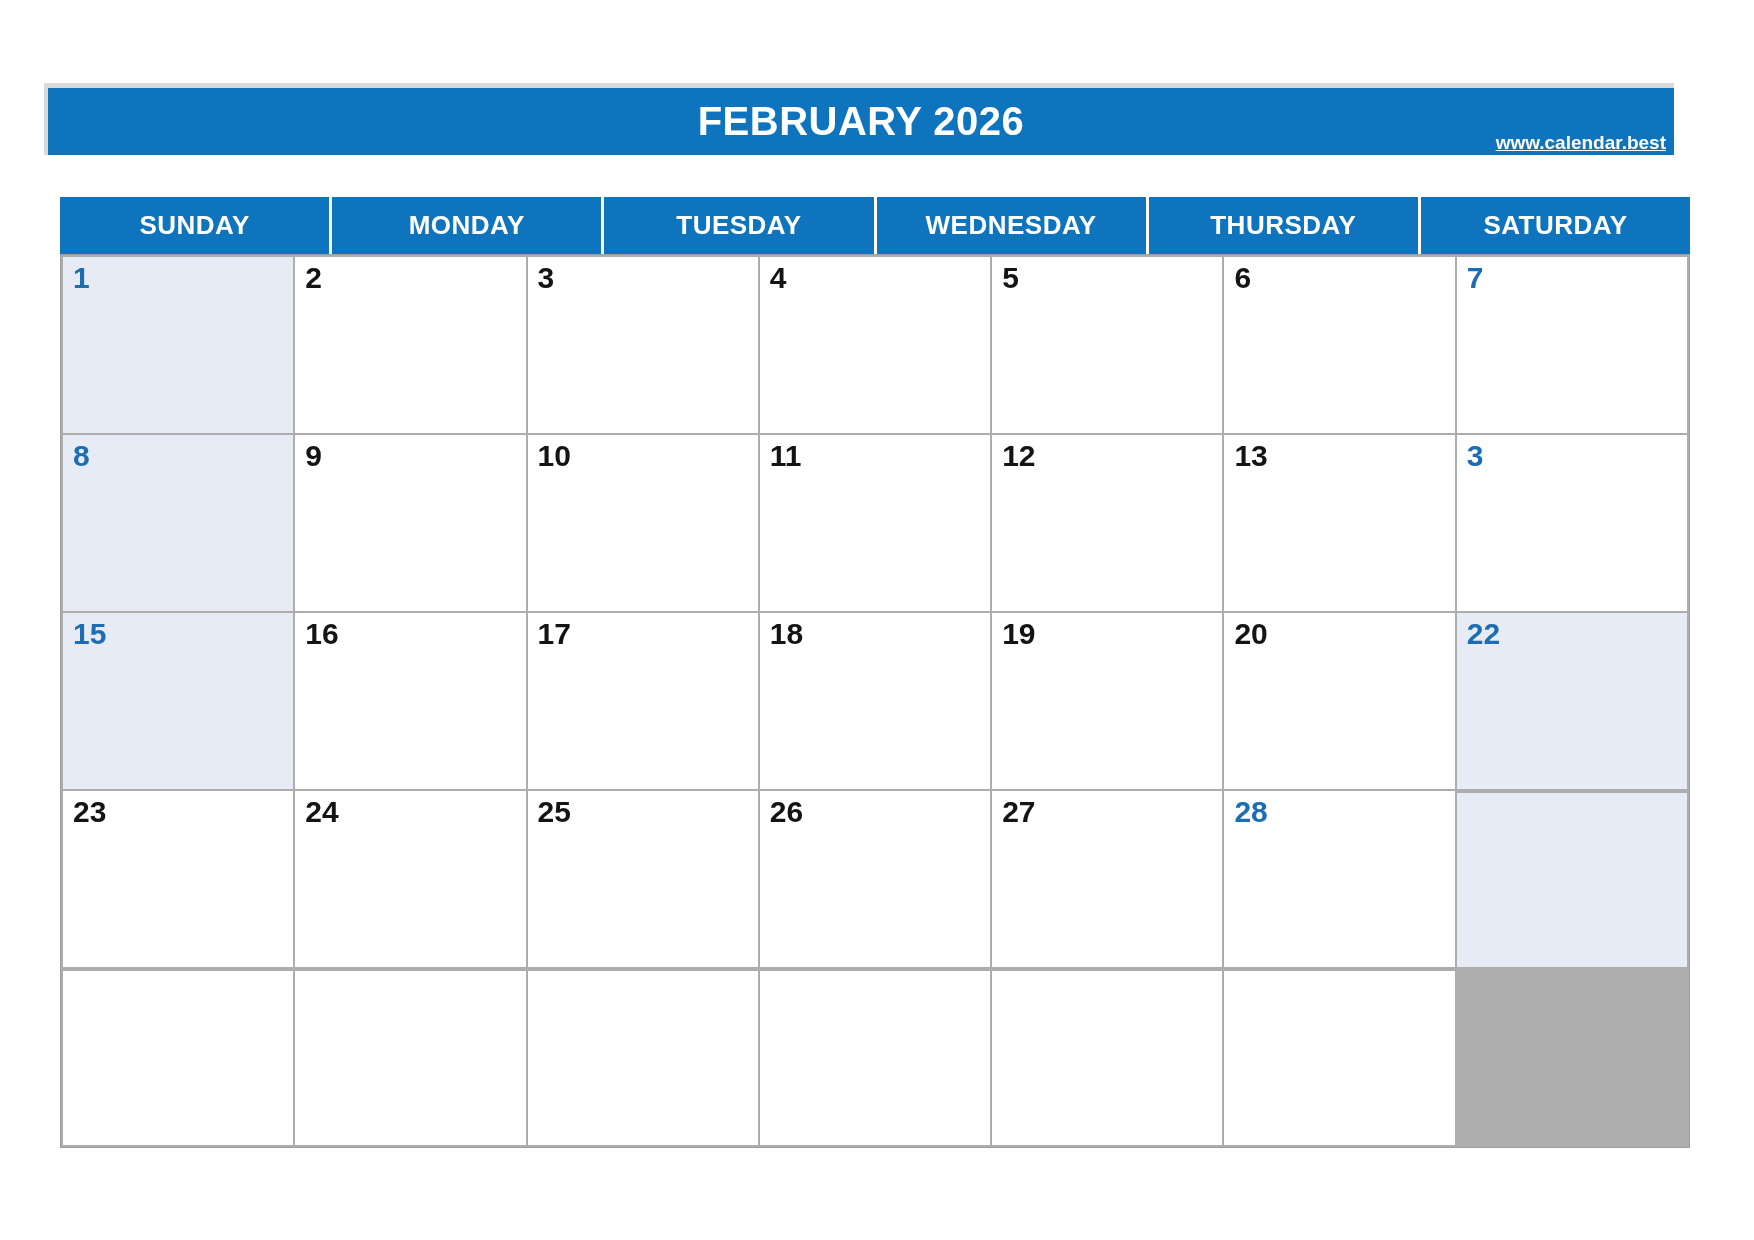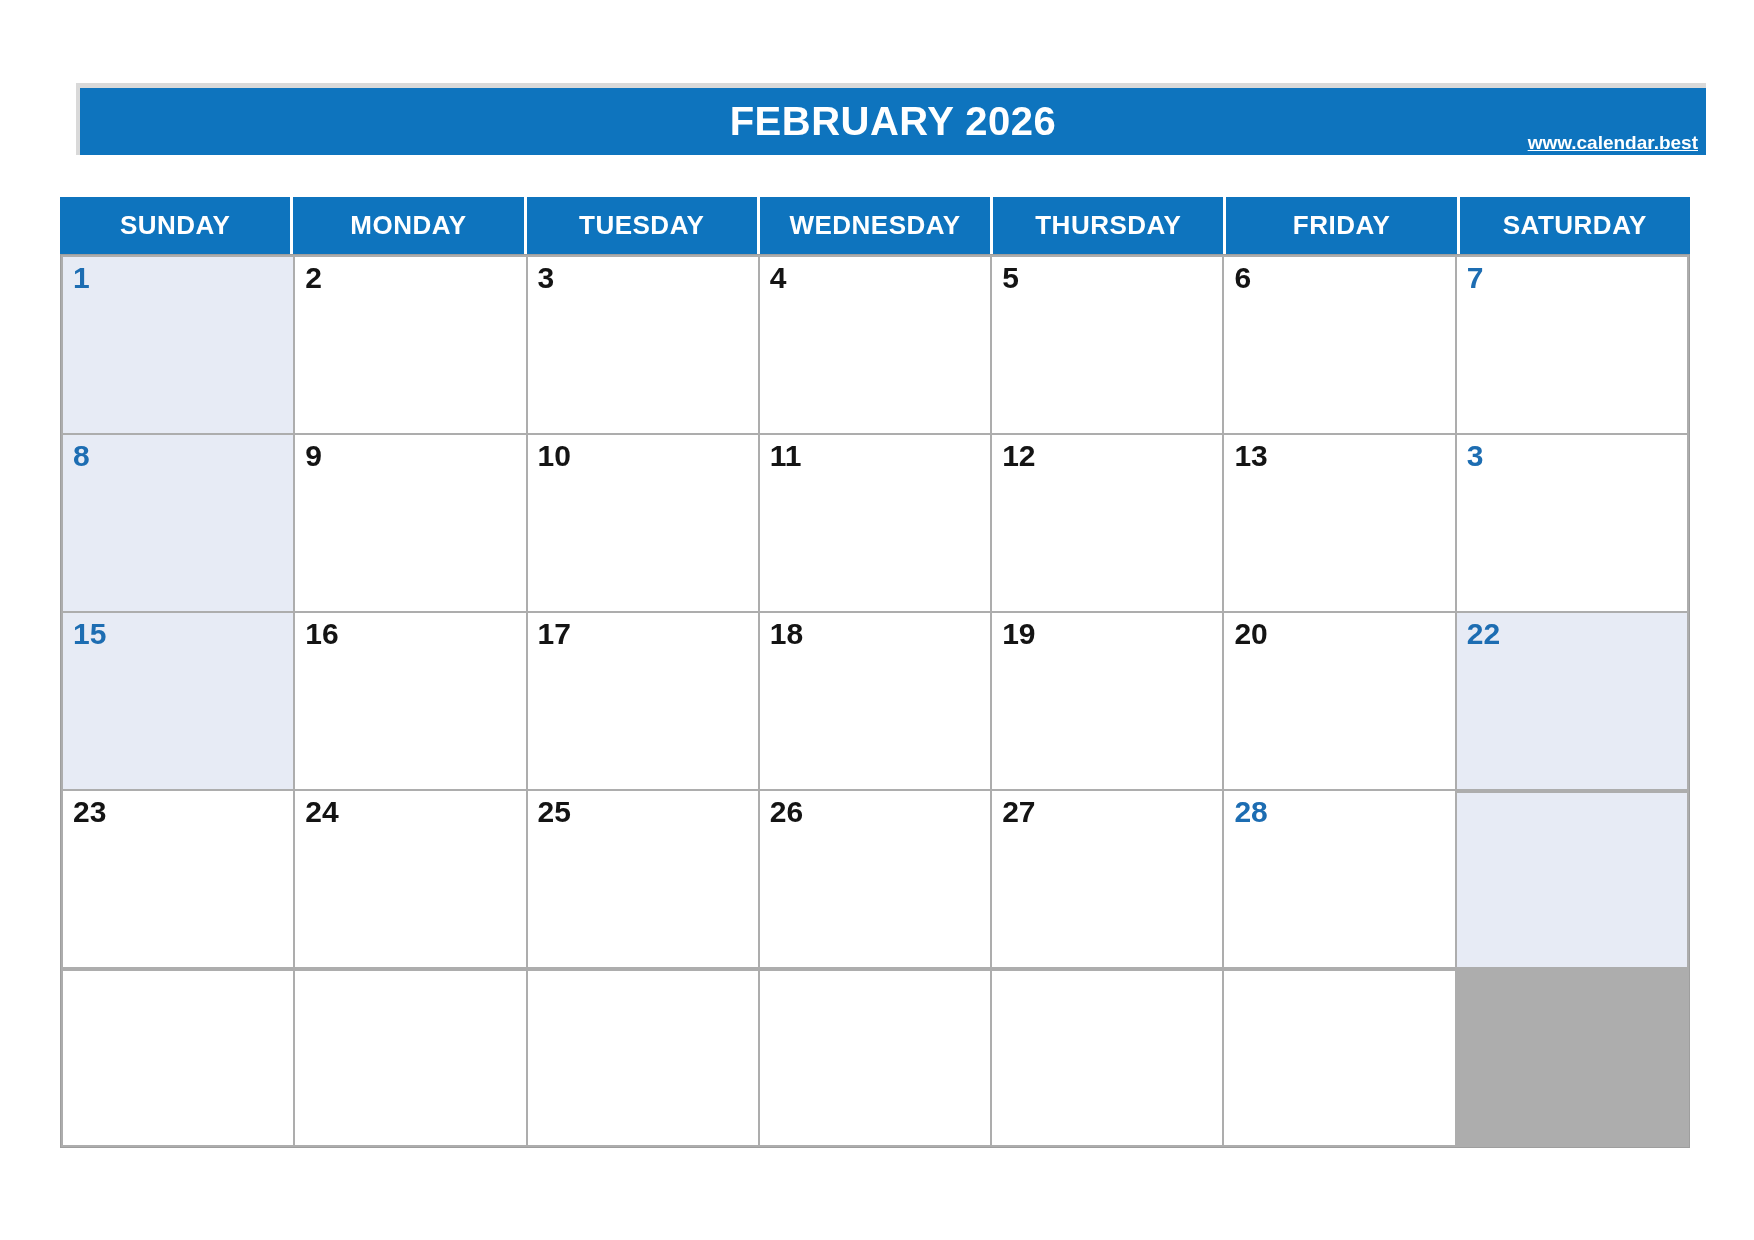--- a/index.html
+++ b/index.html
@@ -11,21 +11,21 @@
     --weekday-num:#141414;
     --banner-edge:#D9D9D9;
   }
   *{margin:0;padding:0;box-sizing:border-box;}
   html,body{background:#ffffff;}
   body{
     width:1754px;height:1240px;position:relative;overflow:hidden;
     font-family:"Liberation Sans", sans-serif;
   }
   .banner{
-    position:absolute;left:76px;top:83px;width:1630px;height:72px;
+    position:absolute;left:44px;top:83px;width:1630px;height:72px;
     background:var(--blue);
     border-top:5px solid var(--banner-edge);
     border-left:4px solid var(--banner-edge);
   }
   .banner-title{
     position:absolute;left:0;right:0;top:0;bottom:0;
     display:flex;align-items:center;justify-content:center;
     color:#ffffff;font-size:40px;font-weight:bold;letter-spacing:0.5px;
   }
   .banner-link{
@@ -64,21 +64,20 @@
   <div class="banner-title">FEBRUARY 2026</div>
   <a class="banner-link">www.calendar.best</a>
 </div>
 
 <div class="weekday-row">
     <div class="wh-cell">SUNDAY</div>
     <div class="wh-cell">MONDAY</div>
     <div class="wh-cell">TUESDAY</div>
     <div class="wh-cell">WEDNESDAY</div>
     <div class="wh-cell">THURSDAY</div>
-    <div class="wh-cell">FRIDAY</div>
     <div class="wh-cell">SATURDAY</div>
   </div>
 
 <div class="grid">
     <div class="day-cell sunday"><span class="day-num weekend">1</span></div>
     <div class="day-cell"><span class="day-num">2</span></div>
     <div class="day-cell"><span class="day-num">3</span></div>
     <div class="day-cell"><span class="day-num">4</span></div>
     <div class="day-cell"><span class="day-num">5</span></div>
     <div class="day-cell"><span class="day-num">6</span></div>

